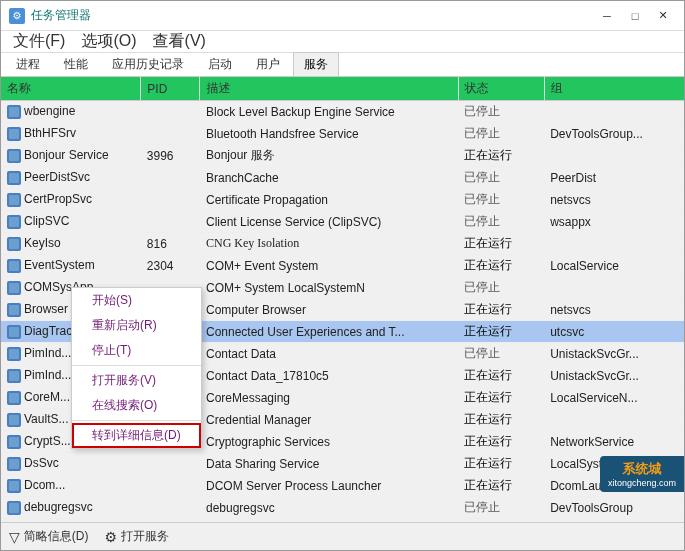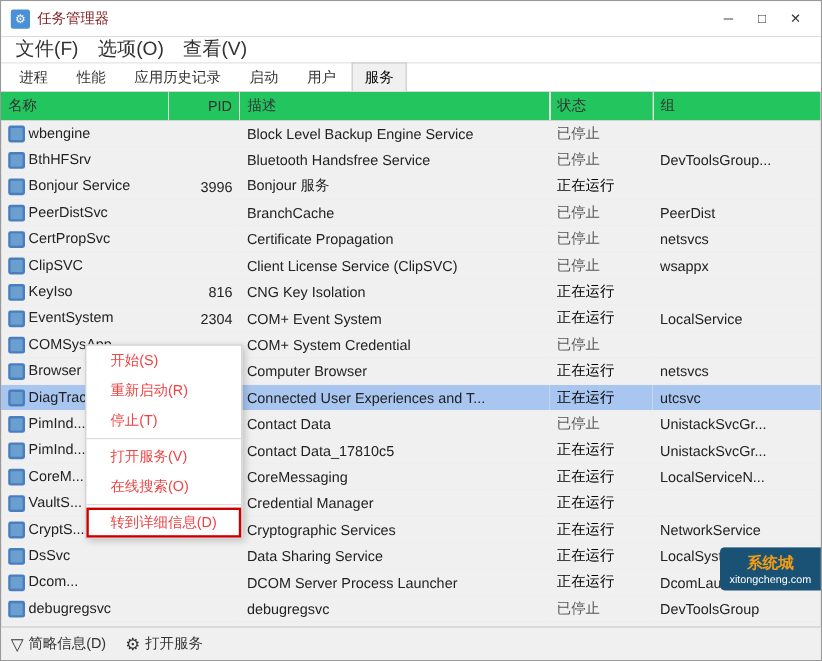--- a/index.html
+++ b/index.html
@@ -39,21 +39,21 @@
       background: #4a90d9;
       border-radius: 2px;
       display: flex;
       align-items: center;
       justify-content: center;
       color: white;
       font-size: 10px;
     }
     .title-text {
       font-size: 12px;
-      color: #7f1d1d;
+      color: #0f766e;
     }
     .title-controls {
       display: flex;
       gap: 2px;
     }
     .title-btn {
       width: 26px;
       height: 20px;
       display: flex;
       align-items: center;
@@ -137,21 +137,21 @@
     td {
       padding: 2px 6px;
       border-bottom: 1px solid #eee;
       font-size: 12px;
       color: #222;
       white-space: nowrap;
       overflow: hidden;
       text-overflow: ellipsis;
     }
     .col-name { width: 130px; max-width: 130px; }
-    .col-pid { width: 55px; text-align: right; }
+    .col-pid { width: 55px; }
     .col-desc { width: 240px; max-width: 240px; }
     .col-status { width: 80px; }
     .col-group { width: 130px; }
     .service-icon {
       display: inline-block;
       width: 14px;
       height: 14px;
       background: #4a7ebf;
       border-radius: 2px;
       margin-right: 3px;
@@ -173,21 +173,21 @@
       top: 210px;
       background: #fff;
       border: 1px solid #ccc;
       box-shadow: 2px 2px 6px rgba(0,0,0,0.2);
       z-index: 100;
       min-width: 130px;
     }
     .ctx-item {
       padding: 4px 20px;
       font-size: 12px;
-      color: #ef4444;
+      color: #701a75;
       cursor: pointer;
       white-space: nowrap;
     }
     .ctx-item.highlighted {
       background: #fff;
       border: 2px solid #cc0000;
       padding: 2px 18px;
       font-weight: normal;
     }
     .ctx-divider {
@@ -309,39 +309,39 @@
     <td class="col-pid"></td>
     <td class="col-desc" style="max-width:240px;overflow:hidden;text-overflow:ellipsis;">Client License Service (ClipSVC)</td>
     <td class="col-status" style="color:#555">已停止</td>
     <td class="col-group">wsappx</td>
   </tr>
             <tr>
     <td class="col-name">
       <span class="service-icon"></span>KeyIso
     </td>
     <td class="col-pid">816</td>
-    <td class="col-desc" style="max-width:240px;overflow:hidden;text-overflow:ellipsis;">CNG Key Isolation</td>
+    <td class="col-desc" style="max-width:240px;overflow:hidden;text-overflow:ellipsis;font-family:Liberation Serif, serif;">CNG Key Isolation</td>
     <td class="col-status" style="color:#000">正在运行</td>
     <td class="col-group"></td>
   </tr>
             <tr>
     <td class="col-name">
       <span class="service-icon"></span>EventSystem
     </td>
     <td class="col-pid">2304</td>
     <td class="col-desc" style="max-width:240px;overflow:hidden;text-overflow:ellipsis;">COM+ Event System</td>
     <td class="col-status" style="color:#000">正在运行</td>
     <td class="col-group">LocalService</td>
   </tr>
             <tr>
     <td class="col-name">
       <span class="service-icon"></span>COMSysApp
     </td>
     <td class="col-pid"></td>
-    <td class="col-desc" style="max-width:240px;overflow:hidden;text-overflow:ellipsis;">COM+ System Credential</td>
+    <td class="col-desc" style="max-width:240px;overflow:hidden;text-overflow:ellipsis;">COM+ System LocalSystemN</td>
     <td class="col-status" style="color:#555">已停止</td>
     <td class="col-group"></td>
   </tr>
             <tr>
     <td class="col-name">
       <span class="service-icon"></span>Browser
     </td>
     <td class="col-pid">8056</td>
     <td class="col-desc" style="max-width:240px;overflow:hidden;text-overflow:ellipsis;">Computer Browser</td>
     <td class="col-status" style="color:#000">正在运行</td>

